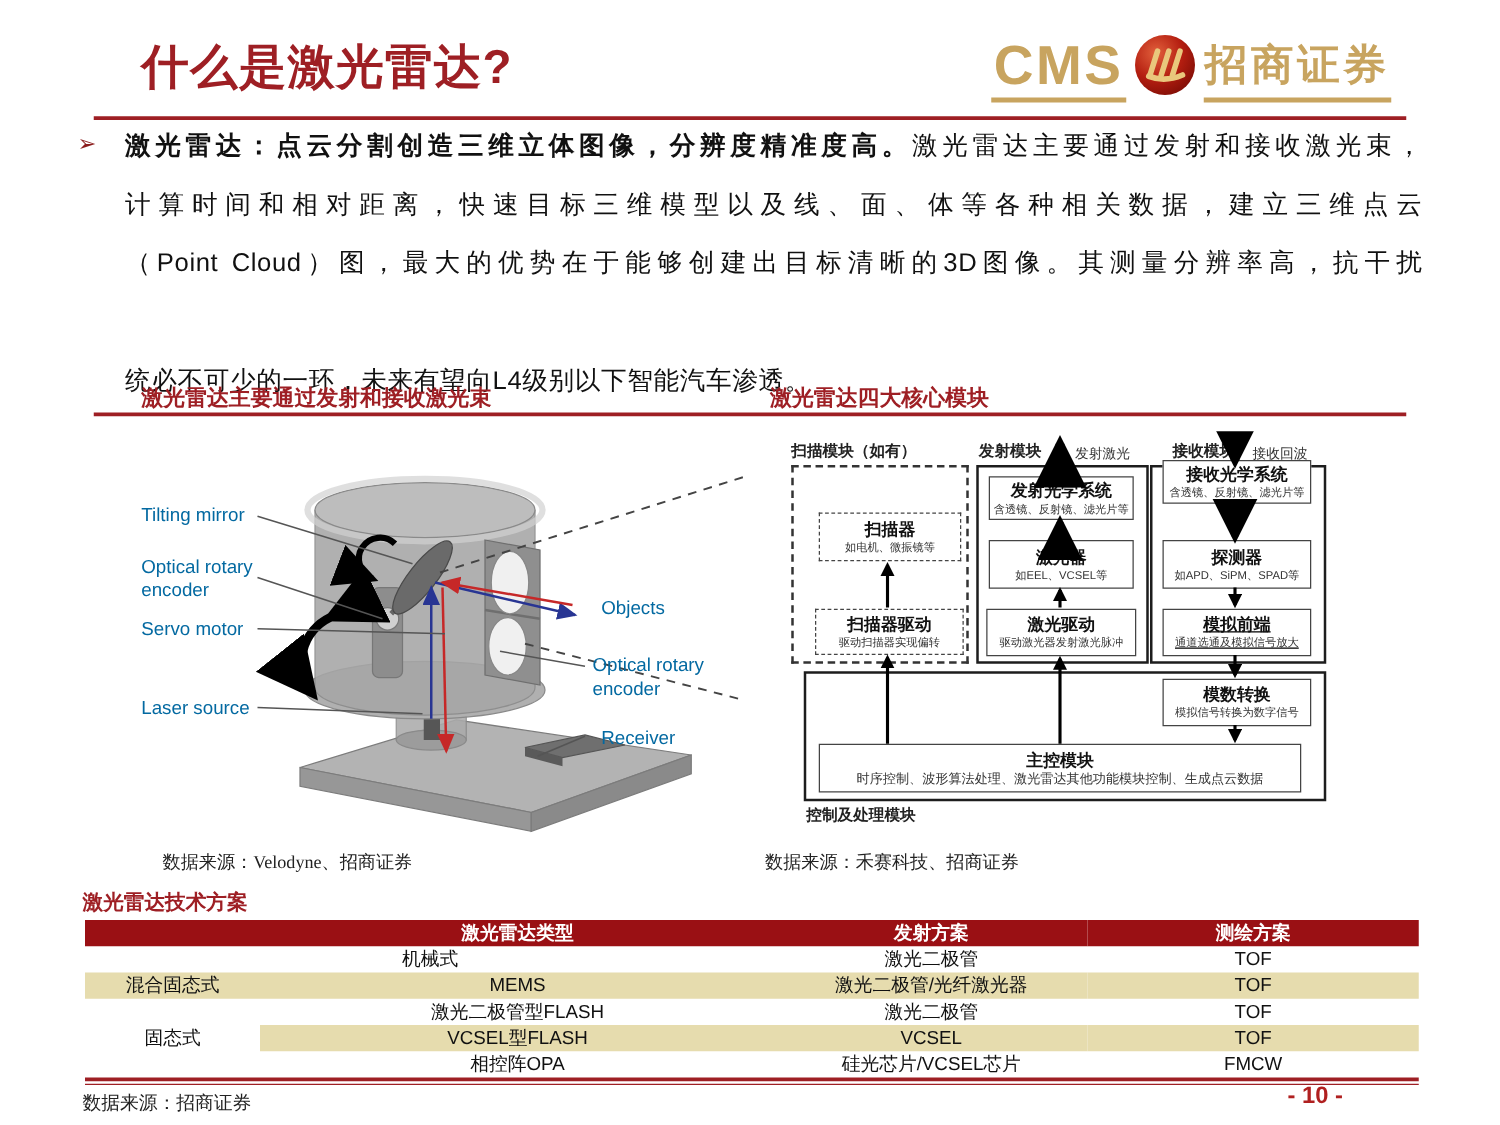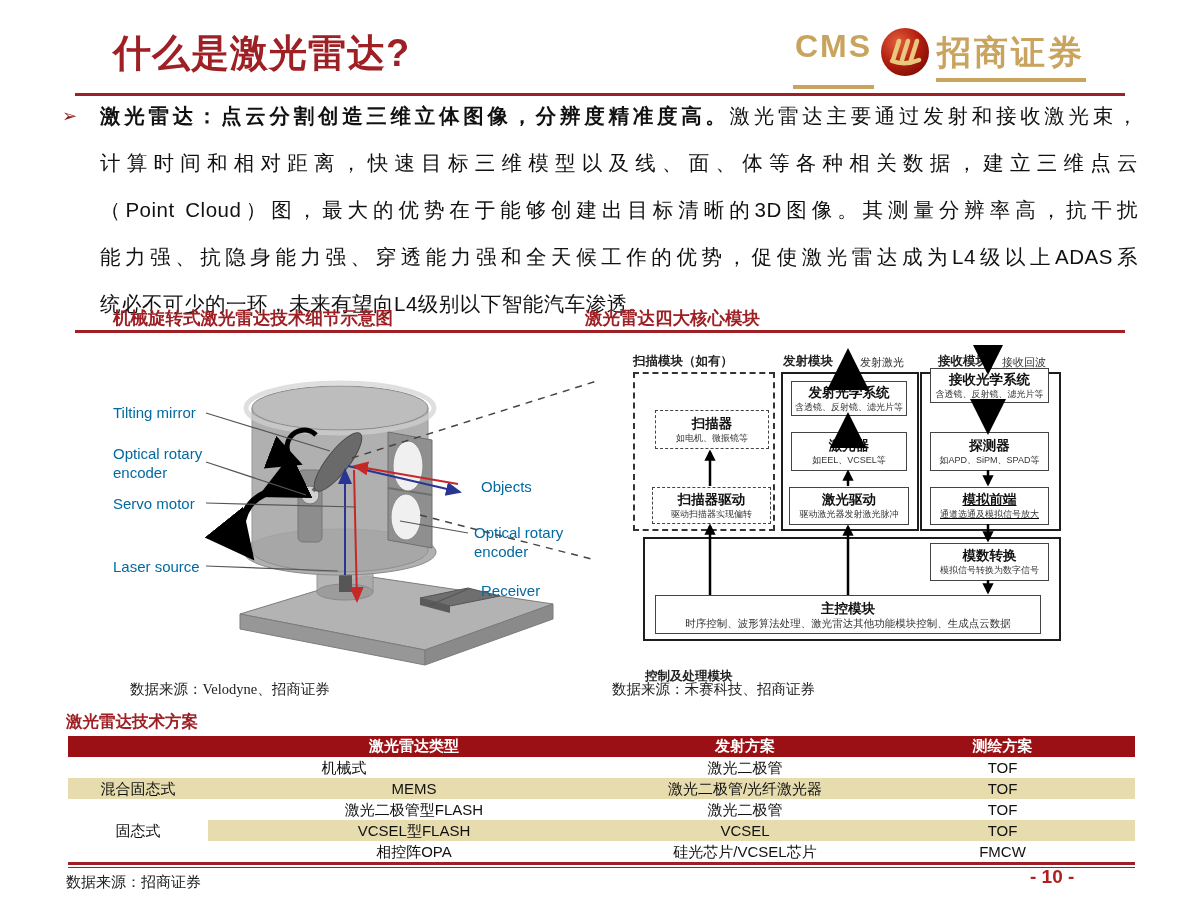--- a/index.html
+++ b/index.html
@@ -13,21 +13,21 @@
   .slide{
     position:relative;width:1200px;height:900px;background:#ffffff;
     font-family:"Liberation Sans","DejaVu Sans",sans-serif;overflow:hidden;
     margin:0 auto;
   }
   .abs{position:absolute;}
   
   .title{left:113px;top:28px;font-size:38px;font-weight:900;color:var(--accent-red);letter-spacing:1px;}
   .rule-title{left:75px;top:93px;width:1050px;height:3px;background:var(--accent-red);}
   .logo{left:793px;top:28px;width:320px;height:56px;display:flex;align-items:center;}
-  .logo-cms{font-size:32px;font-weight:bold;color:var(--gold);letter-spacing:2px;border-bottom:4px solid var(--gold);line-height:46px;padding:0 2px 16px 2px;}
+  .logo-cms{font-size:44px;font-weight:bold;color:var(--gold);letter-spacing:2px;border-bottom:4px solid var(--gold);line-height:46px;padding:0 2px 2px 2px;}
   .logo-ball{margin:0 6px 8px 6px;}
   .logo-cn{font-size:34px;font-weight:bold;color:var(--gold);letter-spacing:3px;border-bottom:4px solid var(--gold);line-height:44px;padding:0 1px 4px 1px;}
   
   .bullet{left:62px;top:105px;font-size:18px;color:#8b1c1c;}
   .para-line{left:100px;width:1038px;height:42px;font-size:20.5px;color:#111;
     text-align:justify;text-align-last:justify;white-space:normal;letter-spacing:.5px;}
   .para-line.last{text-align:left;text-align-last:left;}
   .para-line .b{font-weight:bold;}
   
   .subhead{font-size:17.5px;font-weight:bold;color:var(--accent-red);top:306px;}
@@ -84,25 +84,24 @@
       </g>
     </svg>
     <span class="logo-cn">招商证券</span>
   </div>
   <div class="abs rule-title"></div>
 
   <div class="abs bullet">➢</div>
   <div class="abs para-line" style="top:102px;"><span class="b">激光雷达：点云分割创造三维立体图像，分辨度精准度高。</span><span>激光雷达主要通过发射和接收激光束，</span></div>
   <div class="abs para-line" style="top:149px;">计算时间和相对距离，快速目标三维模型以及线、面、体等各种相关数据，建立三维点云</div>
   <div class="abs para-line" style="top:196px;">（Point Cloud）图，最大的优势在于能够创建出目标清晰的3D图像。其测量分辨率高，抗干扰</div>
-  <div class="abs para-line" style="top:243px;">能力强、抗隐身能力强、穿透能力强和全天候工作的优势，促使激光雷达成为L4级以上ADAS系</div>
   <div class="abs para-line last" style="top:290px;">统必不可少的一环，未来有望向L4级别以下智能汽车渗透。</div>
 
-  <div class="abs subhead" style="left:113px;">机械旋转式激光雷达技术细节示意图</div>
-  <div class="abs subhead" style="left:585px;text-align:center;">激光雷达四大核心模块</div>
+  <div class="abs subhead" style="left:113px;">激光雷达主要通过发射和接收激光束</div>
+  <div class="abs subhead" style="left:616px;text-align:center;">激光雷达四大核心模块</div>
   <div class="abs rule-sub"></div>
 
   <svg class="abs" style="left:100px;top:345px;" width="520" height="330" viewBox="0 0 520 330">
     <defs>
       <marker id="ahK" markerWidth="9" markerHeight="9" refX="6" refY="3.5" orient="auto">
           <path d="M0,0 L7,3.5 L0,7 Z" fill="#000"></path>
         </marker>
       <marker id="ahR" markerWidth="10" markerHeight="10" refX="7" refY="3.5" orient="auto">
           <path d="M0,0 L8,3.5 L0,7 Z" fill="#c62828"></path>
         </marker>
@@ -166,21 +165,21 @@
   <div class="abs figlabel" style="left:481px;top:477px;">Objects</div>
   <div class="abs figlabel" style="left:474px;top:523px;width:120px;">Optical rotary encoder</div>
   <div class="abs figlabel" style="left:481px;top:581px;">Receiver</div>
   <div class="abs caption" style="left:130px;top:680px;">数据来源：Velodyne、招商证券</div>
 
   <div class="abs modlabel" style="left:633px;top:353px;">扫描模块（如有）</div>
   <div class="abs modlabel" style="left:783px;top:353px;">发射模块</div>
   <div class="abs arrlabel" style="left:860px;top:355px;">发射激光</div>
   <div class="abs modlabel" style="left:922px;top:353px;margin-left:16px;">接收模块</div>
   <div class="abs arrlabel" style="left:1002px;top:355px;">接收回波</div>
-  <div class="abs modlabel" style="left:645px;top:668px;text-align:right;">控制及处理模块</div>
+  <div class="abs modlabel" style="left:645px;top:644px;text-align:right;">控制及处理模块</div>
 
   <div class="abs dbox" style="left:633px;top:372px;width:138px;height:155px;"></div>
   <div class="abs sbox" style="left:781px;top:372px;width:134px;height:155px;"></div>
   <div class="abs sbox" style="left:920px;top:372px;width:137px;height:155px;"></div>
   <div class="abs sbox" style="left:643px;top:537px;width:414px;height:100px;"></div>
 
   <div class="abs ibox dash" style="left:655px;top:410px;width:112px;height:37px;">
     <span class="t">扫描器</span>
     <span class="s">如电机、微振镜等</span>
   </div>

